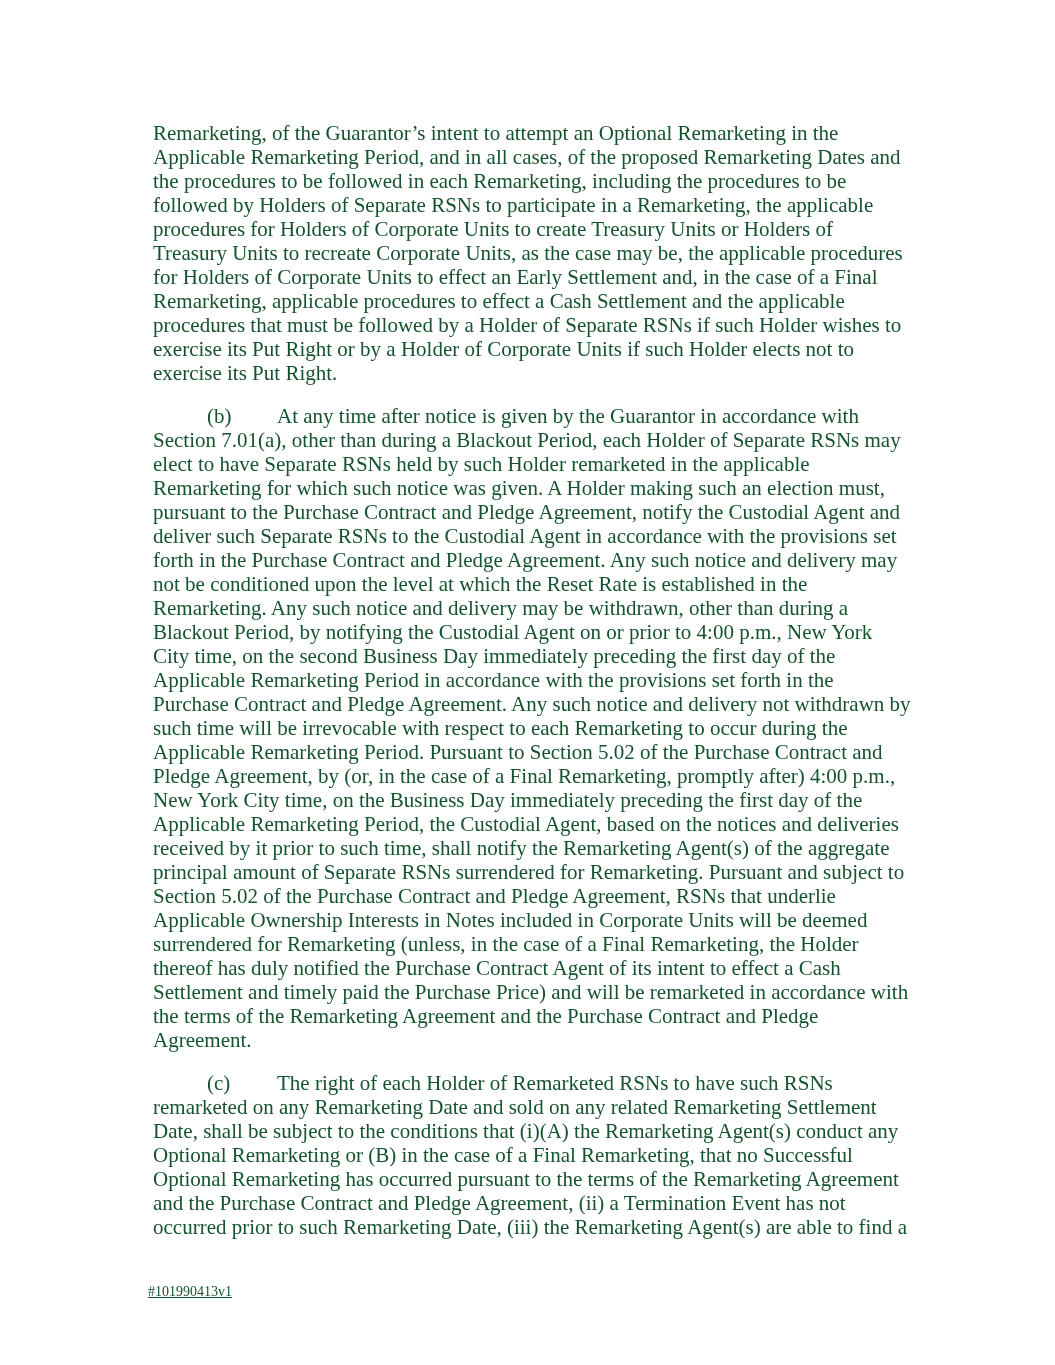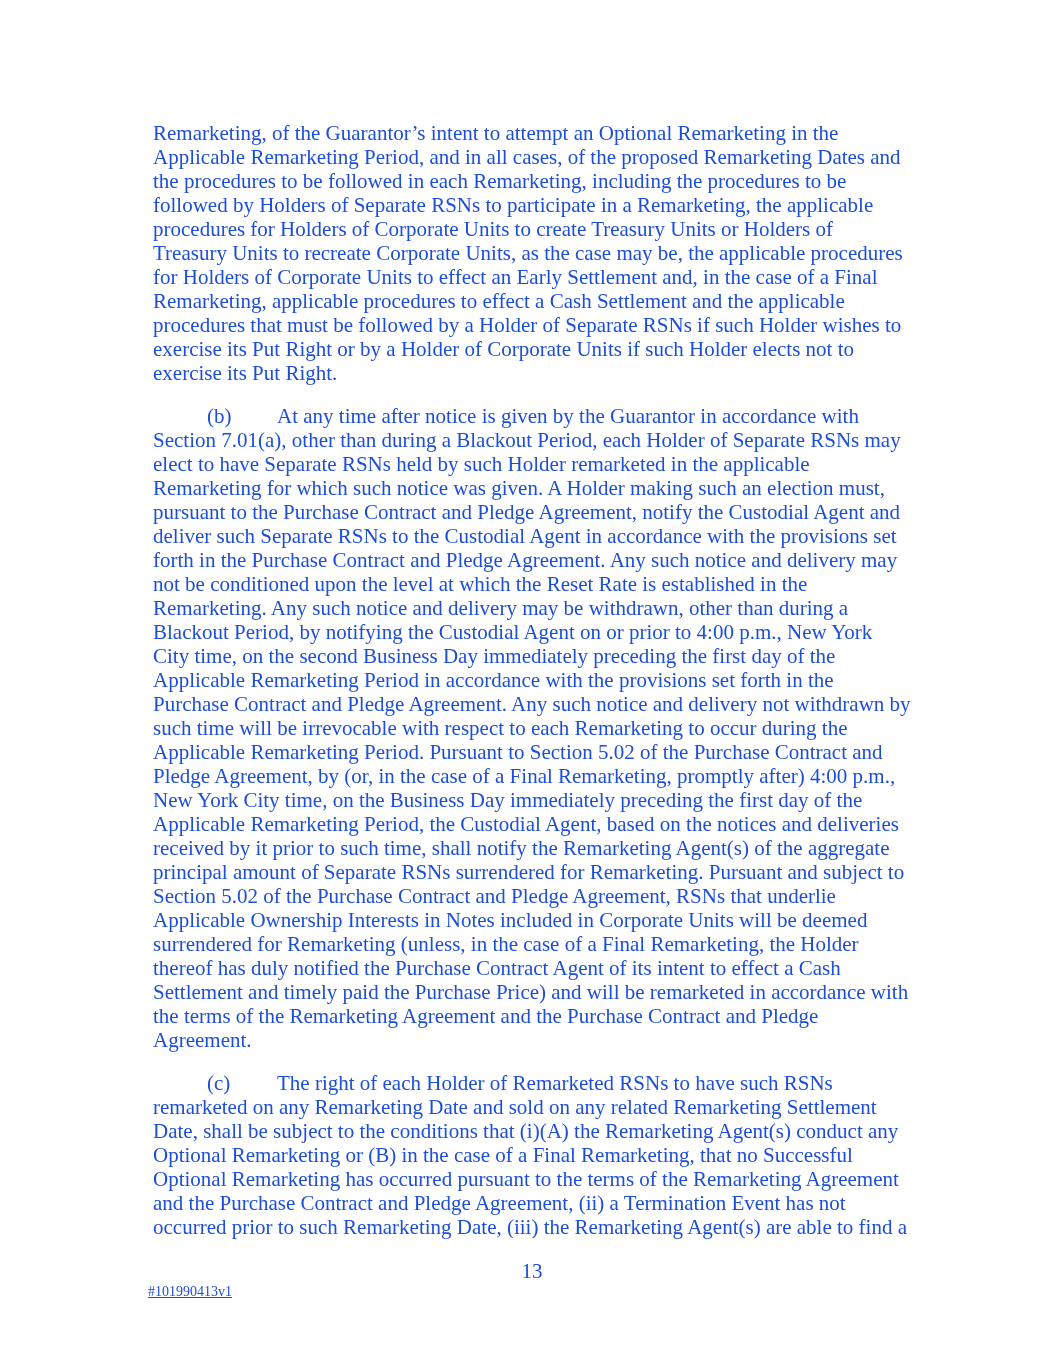--- a/index.html
+++ b/index.html
@@ -7,21 +7,21 @@
     padding: 0;
     background: #ffffff;
   }
   .page {
     position: relative;
     width: 1055px;
     height: 1365px;
     background: #ffffff;
     overflow: hidden;
     font-family: "Liberation Serif", "DejaVu Serif", serif;
-    color: #1d4ed8;
+    color: #14532d;
   }
   .content {
     position: absolute;
     left: 153px;
     top: 121px;
     width: 758px;
     font-size: 21px;
     line-height: 24px;
     text-align: left;
   }
@@ -61,16 +61,15 @@
   <div class="content">
 
     <p class="para"><span>Remarketing, of the Guarantor’s intent to attempt an Optional Remarketing in the Applicable Remarketing Period, and in all cases, of the proposed Remarketing Dates and the procedures to be followed in each Remarketing, including the procedures to be followed by Holders of Separate RSNs to participate in a Remarketing, the applicable procedures for Holders of Corporate Units to create Treasury Units or Holders of Treasury Units to recreate Corporate Units, as the case may be, the applicable procedures for Holders of Corporate Units to effect an Early Settlement and, in the case of a Final Remarketing, applicable procedures to effect a Cash Settlement and the applicable procedures that must be followed by a Holder of Separate RSNs if such Holder wishes to exercise its Put Right or by a Holder of Corporate Units if such Holder elects not to exercise its Put Right.</span></p>
 
     <p class="para labeled"><span class="plabel">(b)</span><span>At any time after notice is given by the Guarantor in accordance with Section 7.01(a), other than during a Blackout Period, each Holder of Separate RSNs may elect to have Separate RSNs held by such Holder remarketed in the applicable Remarketing for which such notice was given. A Holder making such an election must, pursuant to the Purchase Contract and Pledge Agreement, notify the Custodial Agent and deliver such Separate RSNs to the Custodial Agent in accordance with the provisions set forth in the Purchase Contract and Pledge Agreement. Any such notice and delivery may not be conditioned upon the level at which the Reset Rate is established in the Remarketing. Any such notice and delivery may be withdrawn, other than during a Blackout Period, by notifying the Custodial Agent on or prior to 4:00 p.m., New York City time, on the second Business Day immediately preceding the first day of the Applicable Remarketing Period in accordance with the provisions set forth in the Purchase Contract and Pledge Agreement. Any such notice and delivery not withdrawn by such time will be irrevocable with respect to each Remarketing to occur during the Applicable Remarketing Period. Pursuant to Section 5.02 of the Purchase Contract and Pledge Agreement, by (or, in the case of a Final Remarketing, promptly after) 4:00 p.m., New York City time, on the Business Day immediately preceding the first day of the Applicable Remarketing Period, the Custodial Agent, based on the notices and deliveries received by it prior to such time, shall notify the Remarketing Agent(s) of the aggregate principal amount of Separate RSNs surrendered for Remarketing. Pursuant and subject to Section 5.02 of the Purchase Contract and Pledge Agreement, RSNs that underlie Applicable Ownership Interests in Notes included in Corporate Units will be deemed surrendered for Remarketing (unless, in the case of a Final Remarketing, the Holder thereof has duly notified the Purchase Contract Agent of its intent to effect a Cash Settlement and timely paid the Purchase Price) and will be remarketed in accordance with the terms of the Remarketing Agreement and the Purchase Contract and Pledge Agreement.</span></p>
 
     <p class="para labeled"><span class="plabel">(c)</span><span>The right of each Holder of Remarketed RSNs to have such RSNs remarketed on any Remarketing Date and sold on any related Remarketing Settlement Date, shall be subject to the conditions that (i)(A) the Remarketing Agent(s) conduct any Optional Remarketing or (B) in the case of a Final Remarketing, that no Successful Optional Remarketing has occurred pursuant to the terms of the Remarketing Agreement and the Purchase Contract and Pledge Agreement, (ii) a Termination Event has not occurred prior to such Remarketing Date, (iii) the Remarketing Agent(s) are able to find a</span></p>
 
   </div>
 
-  <div class="page-number">13</div>
 
   <div class="doc-number">#101990413v1</div>
 </div>
 
 </body></html>

